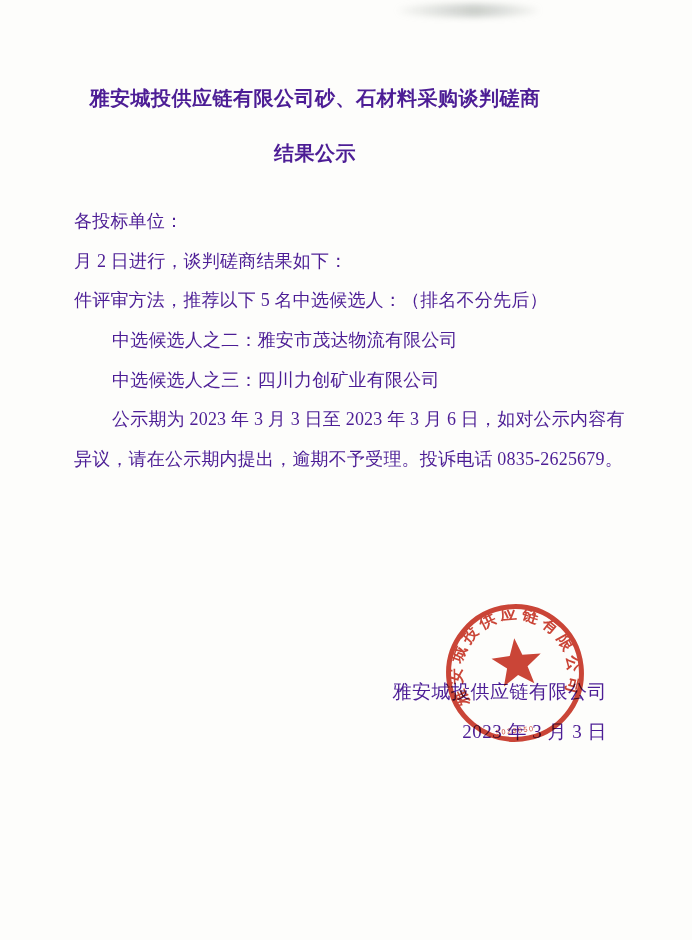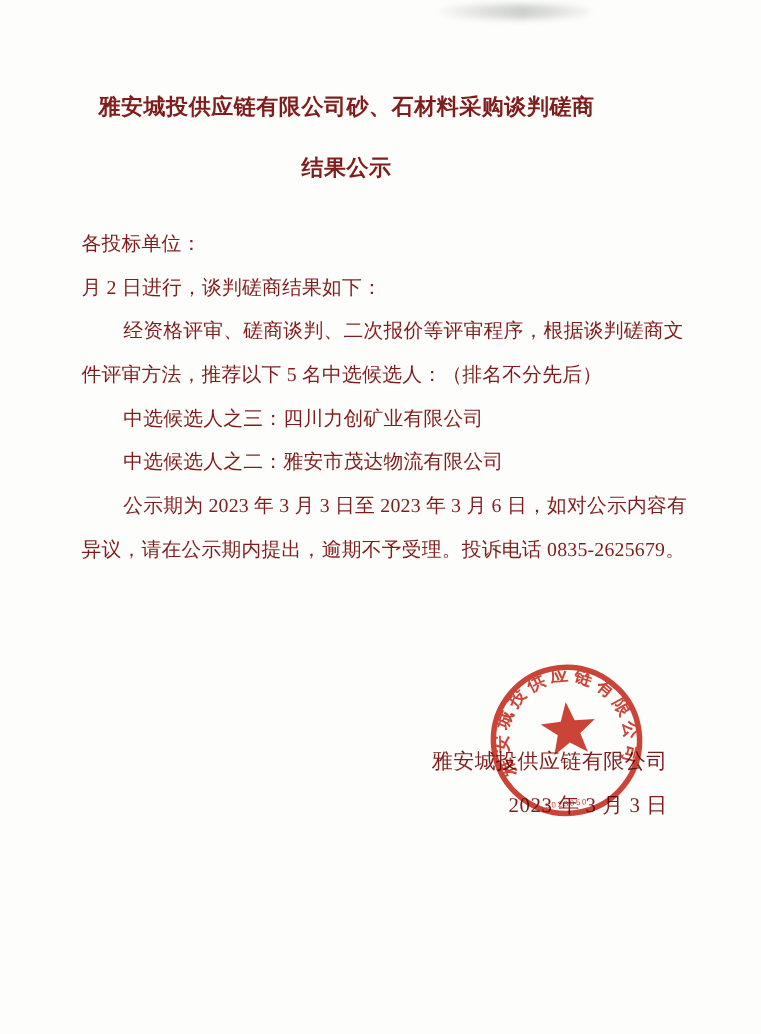--- a/index.html
+++ b/index.html
@@ -4,21 +4,21 @@
 <style>
   html, body { margin: 0; padding: 0; background: #e8e8e8; }
   .page {
     position: relative;
     width: 692px;
     height: 940px;
     margin: 0 auto;
     background: #fdfdfb;
     overflow: hidden;
     font-family: "Liberation Serif", "DejaVu Serif", serif;
-    color: #7f1d1d;
+    color: #4c1d95;
   }
   .scan-smudge {
     position: absolute;
     left: 398px; top: 4px;
     width: 140px; height: 13px;
     background: linear-gradient(90deg, rgba(160,168,160,0.05), rgba(140,148,142,0.45) 55%, rgba(160,168,160,0.08));
     filter: blur(3px);
     border-radius: 45%;
   }
   .title-block {
@@ -73,24 +73,23 @@
   <div class="scan-smudge"></div>
 
   <div class="title-block">
     <div class="title-line1">雅安城投供应链有限公司砂、石材料采购谈判磋商</div>
     <div class="title-line2">结果公示</div>
   </div>
 
   <div class="body-block">
     <div class="doc-line">各投标单位：</div>
     <div class="doc-line">月 2 日进行，谈判磋商结果如下：</div>
-    <div class="doc-line indent">经资格评审、磋商谈判、二次报价等评审程序，根据谈判磋商文</div>
     <div class="doc-line">件评审方法，推荐以下 5 名中选候选人：（排名不分先后）</div>
+    <div class="doc-line indent">中选候选人之二：雅安市茂达物流有限公司</div>
     <div class="doc-line indent">中选候选人之三：四川力创矿业有限公司</div>
-    <div class="doc-line indent">中选候选人之二：雅安市茂达物流有限公司</div>
     <div class="doc-line indent">公示期为 2023 年 3 月 3 日至 2023 年 3 月 6 日，如对公示内容有</div>
     <div class="doc-line">异议，请在公示期内提出，逾期不予受理。投诉电话 0835-2625679。</div>
   </div>
 
   <div class="sig-company">雅安城投供应链有限公司</div>
   <div class="sig-date">2023 年 3 月 3 日</div>
 
   <svg class="seal" viewBox="0 0 160 160" aria-hidden="true">
     <g transform="rotate(-6 80 80)" fill="#c83728" stroke="none">
       <circle cx="80" cy="80" r="69" fill="none" stroke="#c83728" stroke-width="5.2"></circle>

